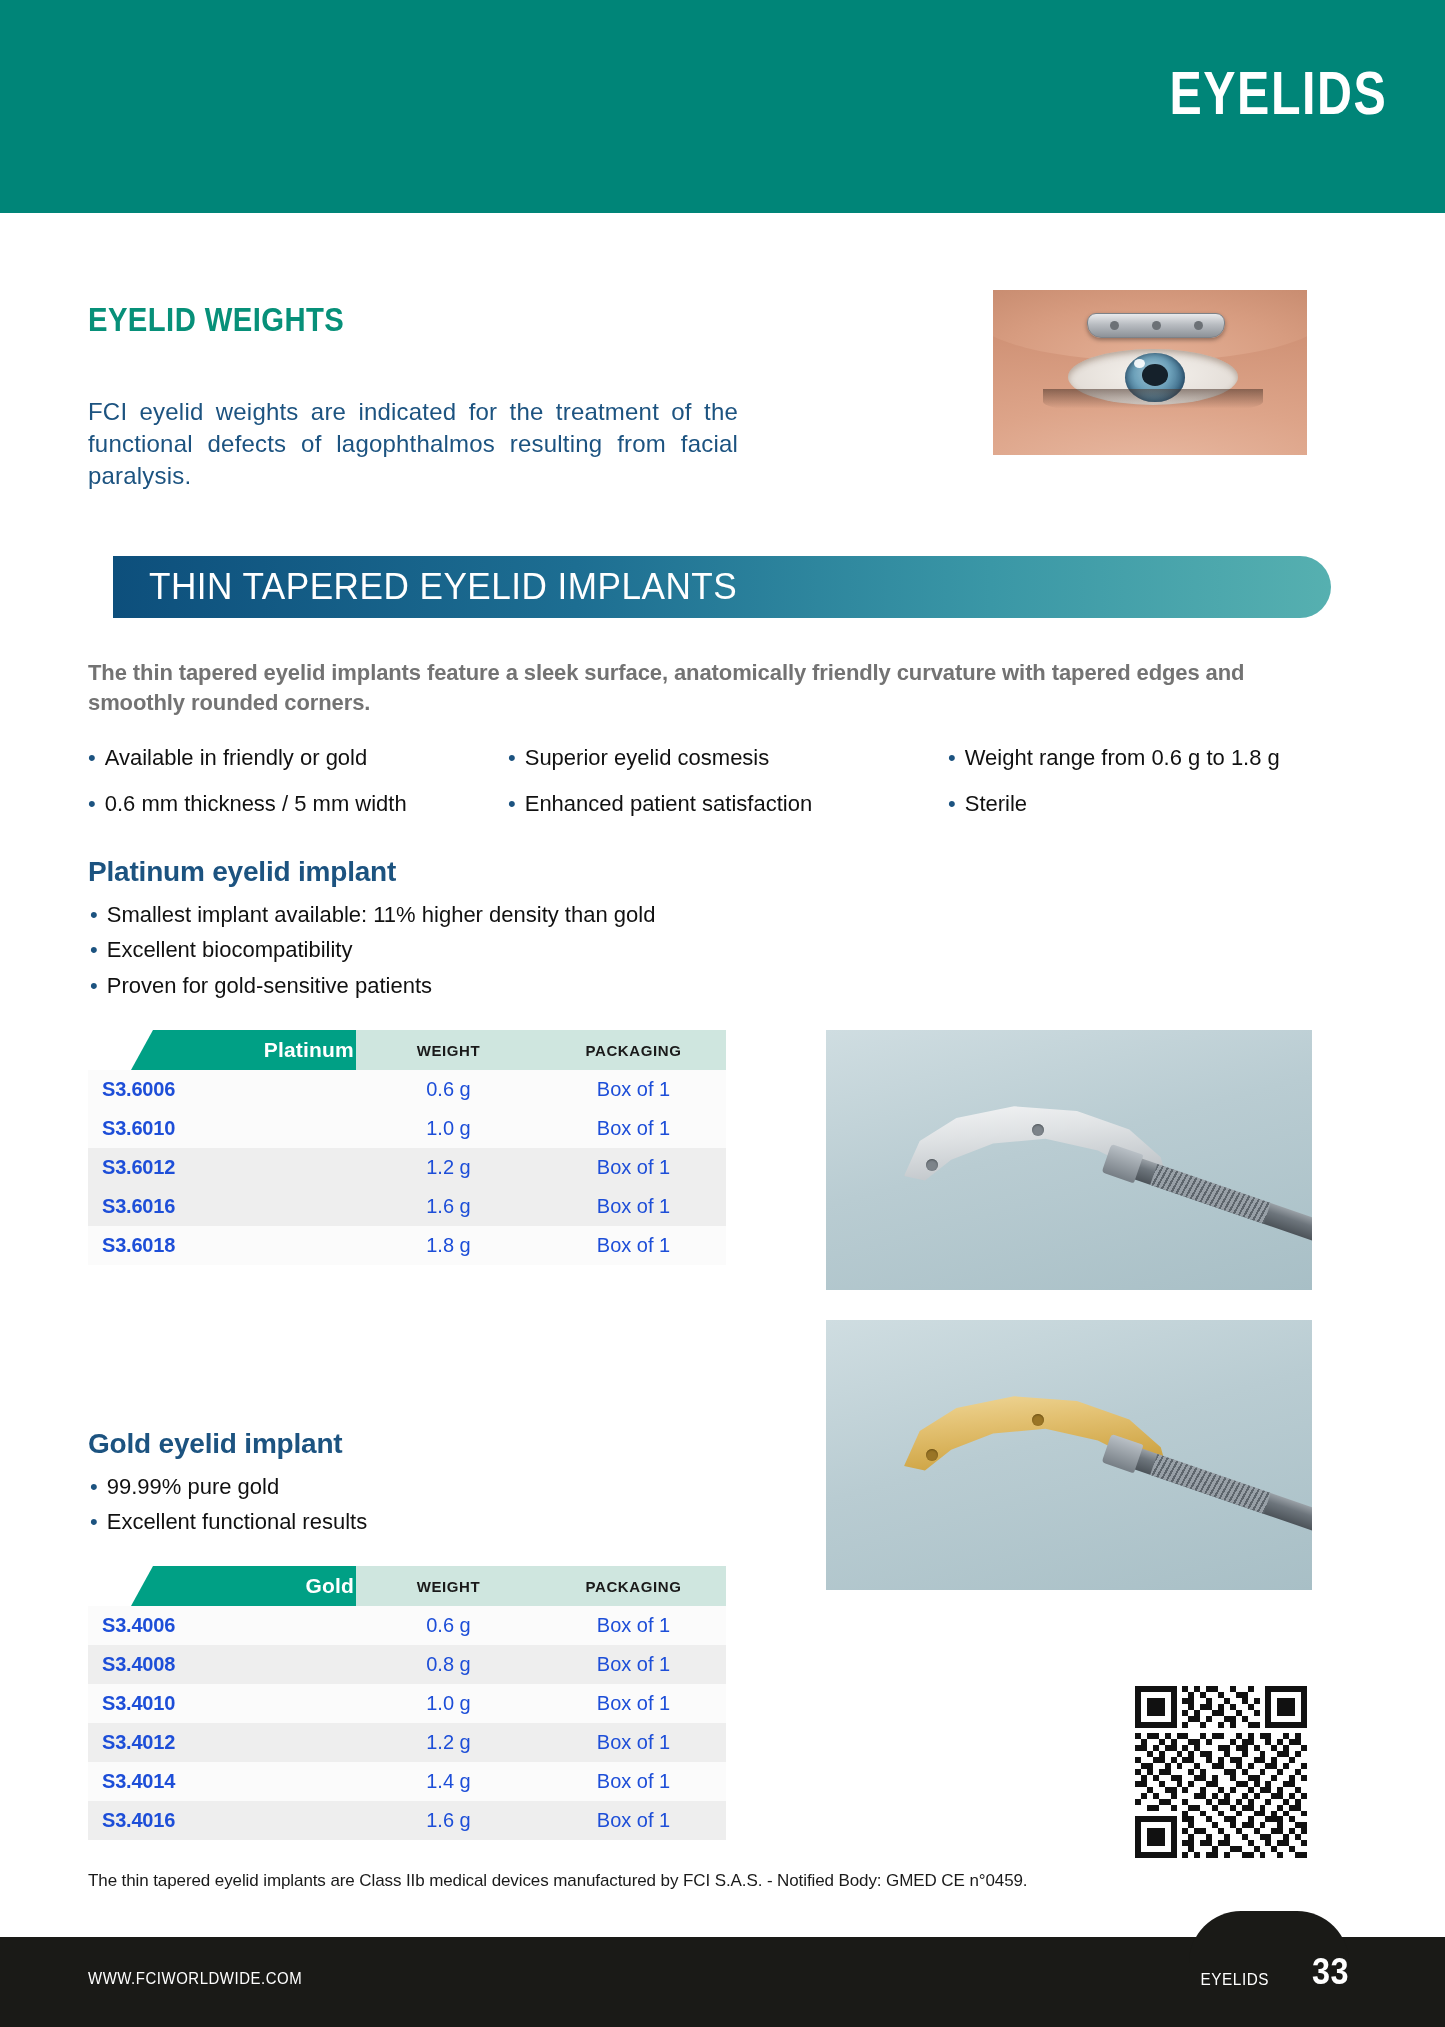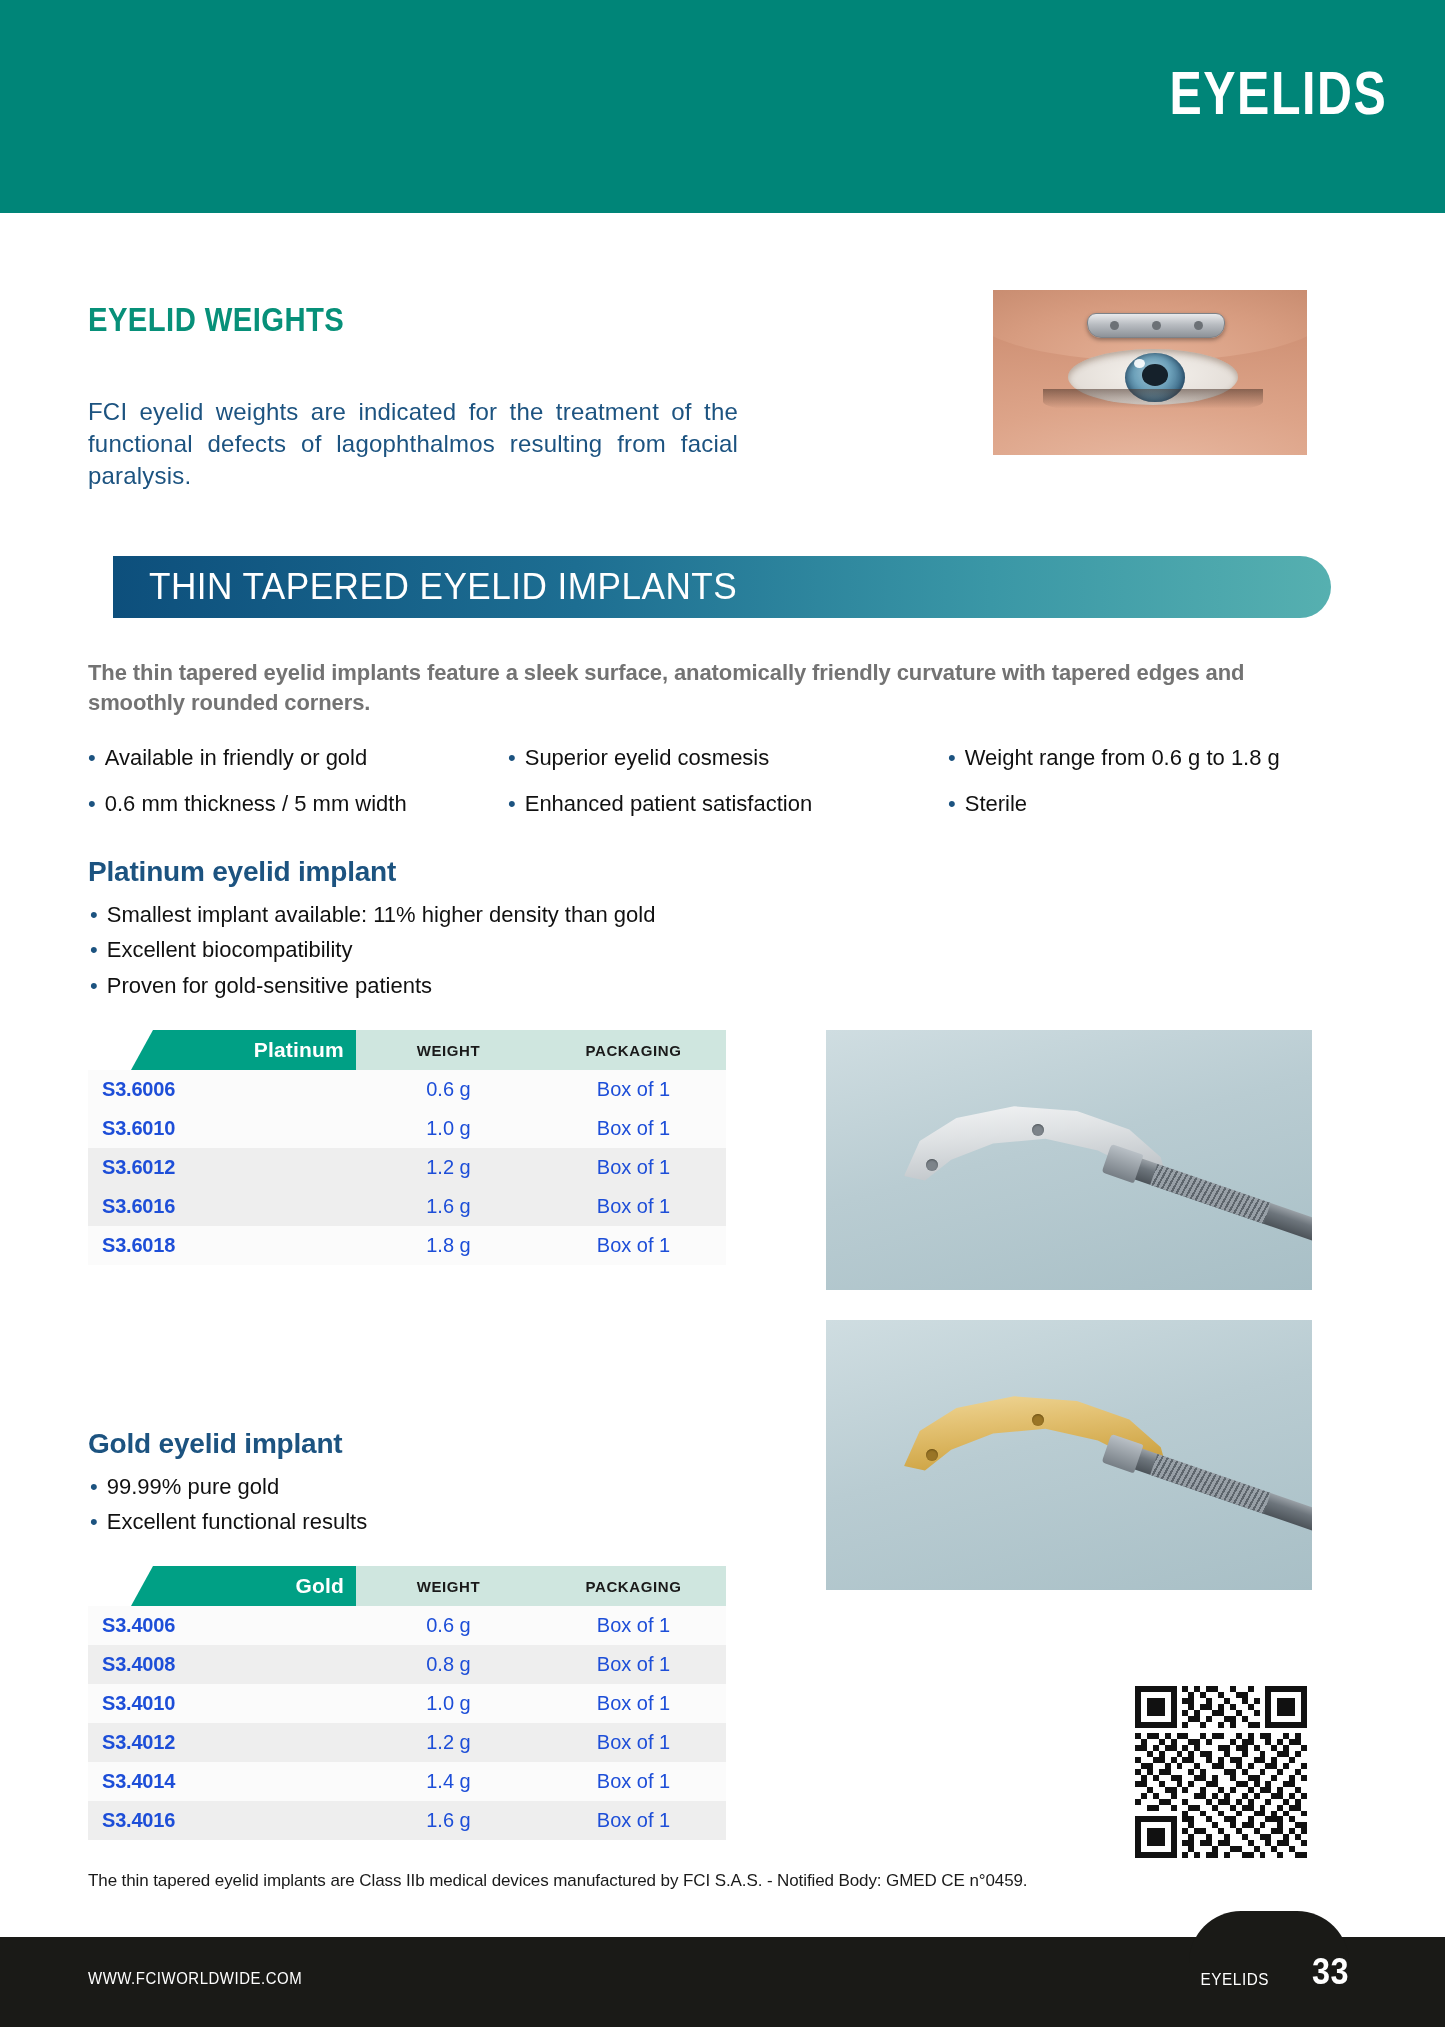--- a/index.html
+++ b/index.html
@@ -158,21 +158,21 @@
     position: relative; background: transparent; padding: 0;
   }
   .th-brand .tab {
     position: absolute; right: 0; top: 0; height: 40px; width: 225px;
     background: #00a085;
     clip-path: polygon(22px 0, 100% 0, 100% 100%, 0 100%);
     display: flex; align-items: center; justify-content: flex-end;
   }
   .th-brand .tab span {
     color: #ffffff; font-size: 21px; font-weight: 700;
-    padding-right: 12px; letter-spacing: 0.2px;
+    padding-right: 2px; letter-spacing: 0.2px;
   }
   .th-col {
     background: #cfe6df; color: #1a1a1a;
     font-size: 15px; font-weight: 700; letter-spacing: 0.6px;
     text-align: center; height: 40px; vertical-align: middle;
   }
   .ptable td {
     height: 39px; font-size: 20px; color: #1d4ed8; vertical-align: middle;
   }
   .ptable tr.row-odd td { background: #fbfbfb; }

